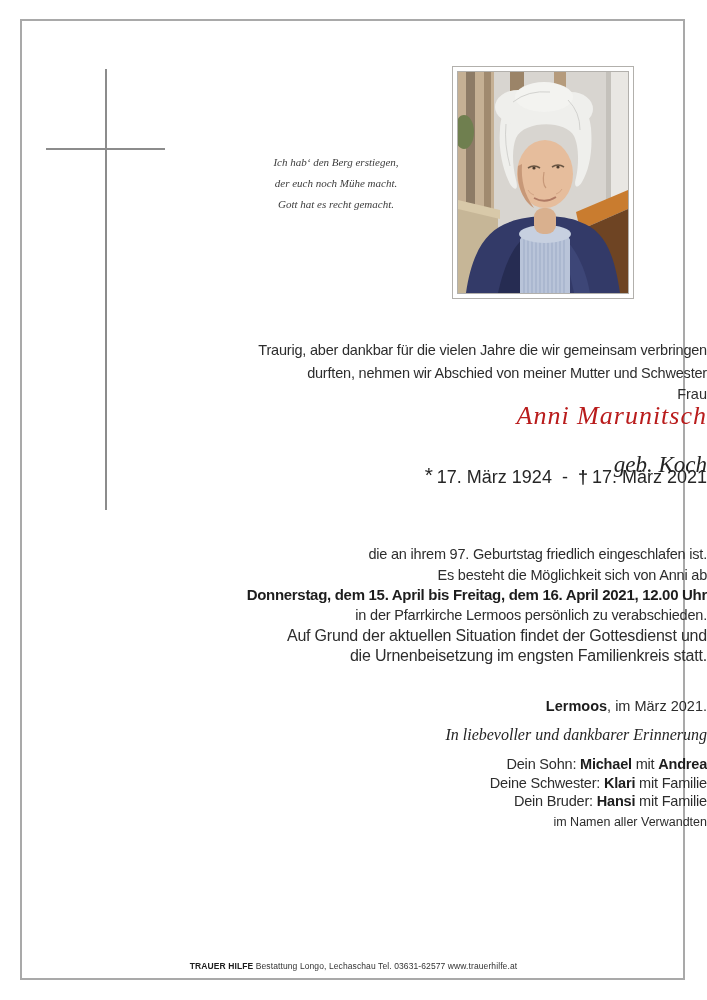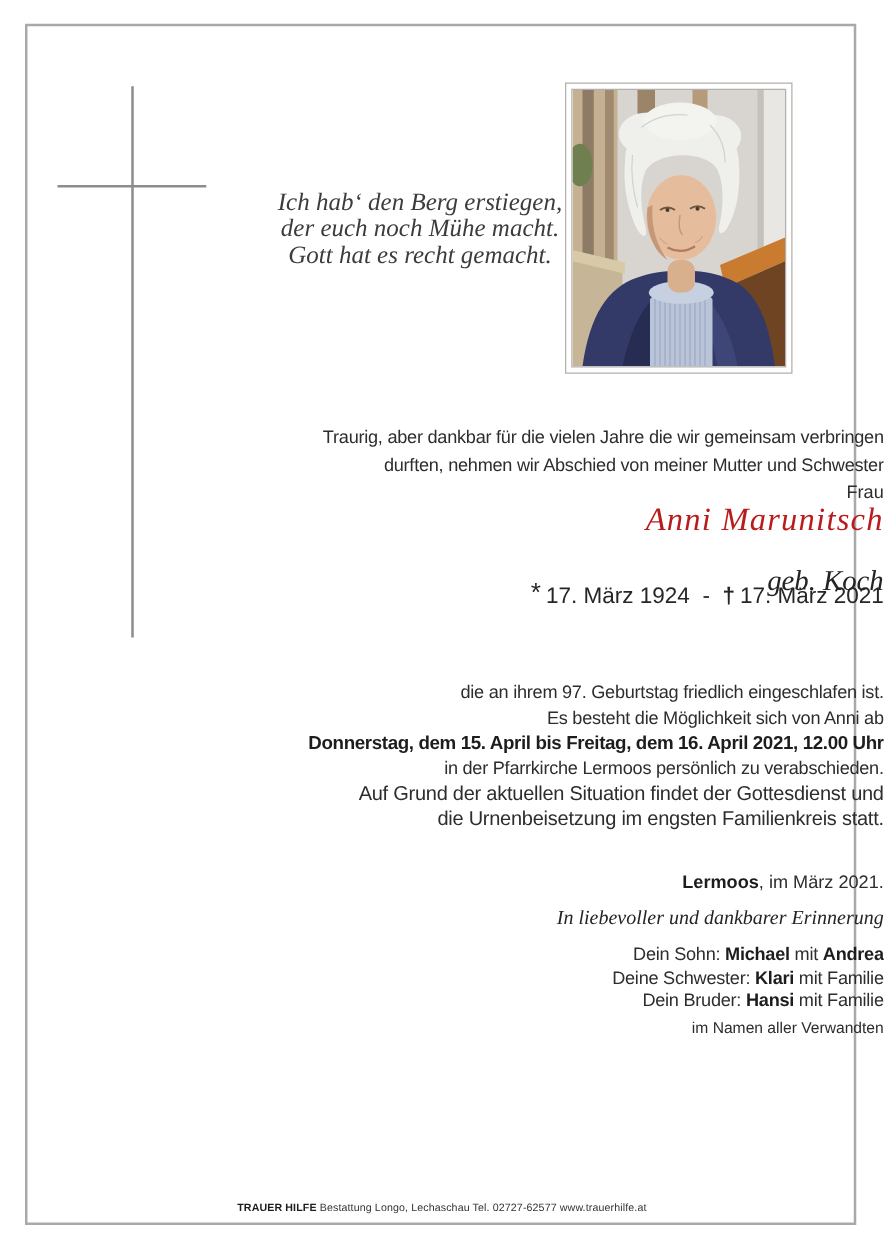--- a/index.html
+++ b/index.html
@@ -21,21 +21,21 @@
   
   .cross-v { left:105px; top:69px; width:2px; height:441px; background:#8c8c8c; }
   .cross-h { left:46px; top:148px; width:119px; height:2px; background:#8c8c8c; }
 
   
   .poem {
     left:196px; top:152px; width:280px;
     text-align:center;
     font-family:"Liberation Serif", serif;
     font-style:italic;
-    font-size:20px; line-height:21px;
+    font-size:11px; line-height:21px;
     color:#3c3c3c;
   }
 
   
   .photo-frame {
     left:452px; top:66px; width:182px; height:233px;
     background:#ffffff;
     border:1px solid #b2b0ac;
     padding:4px;
   }
@@ -213,14 +213,14 @@
   <div>
     <span>Deine Schwester: </span><span class="b">Klari</span><span> mit </span><span>Familie</span>
   </div>
   <div>
     <span>Dein Bruder: </span><span class="b">Hansi</span><span> mit </span><span>Familie</span>
   </div>
   <div class="family-note">im Namen aller Verwandten</div>
 </div>
 
 <div class="abs footer">
-  <span class="b">TRAUER HILFE</span><span> Bestattung Longo, Lechaschau Tel. 02727-62577 www.trauerhilfe.at</span>
+  <span class="b">TRAUER HILFE</span><span> Bestattung Longo, Lechaschau Tel. 03631-62577 www.trauerhilfe.at</span>
 </div>
 
 </body></html>

